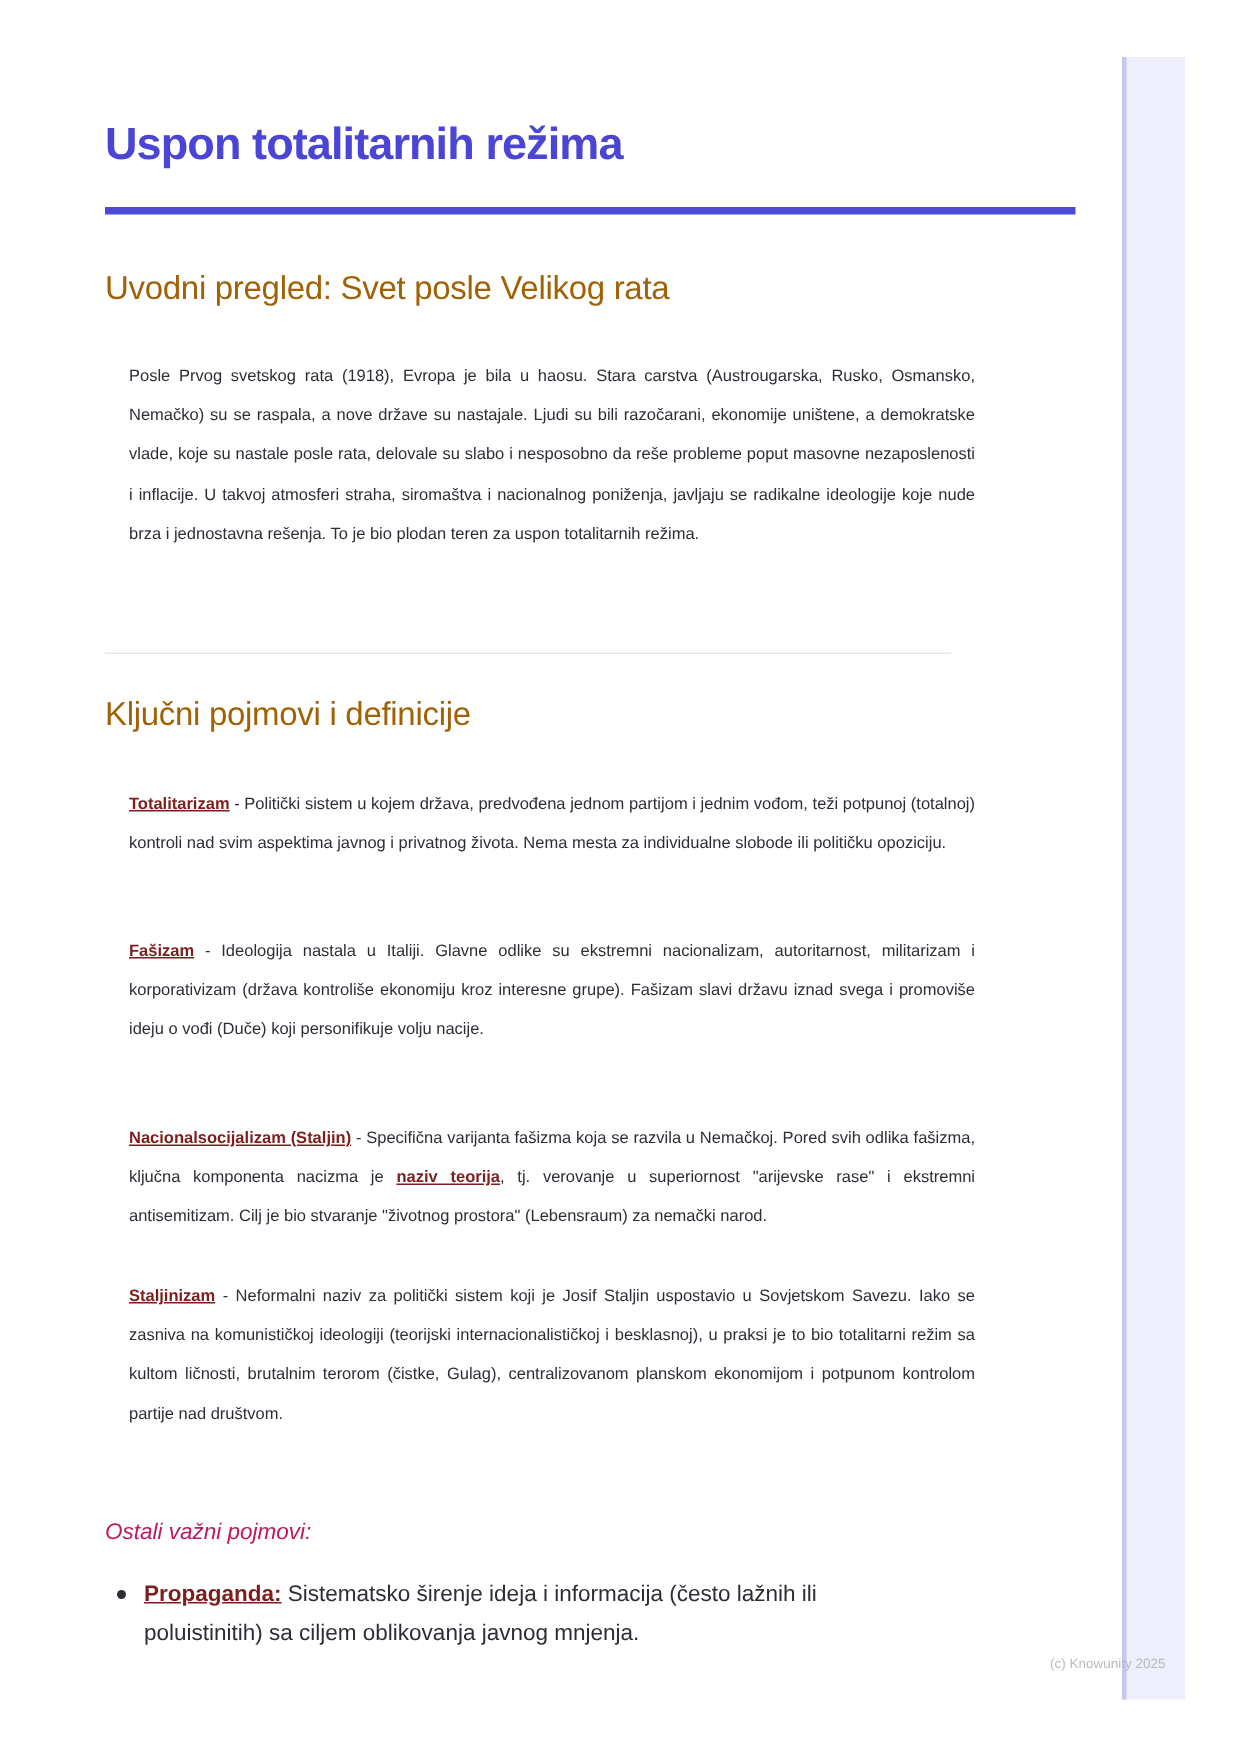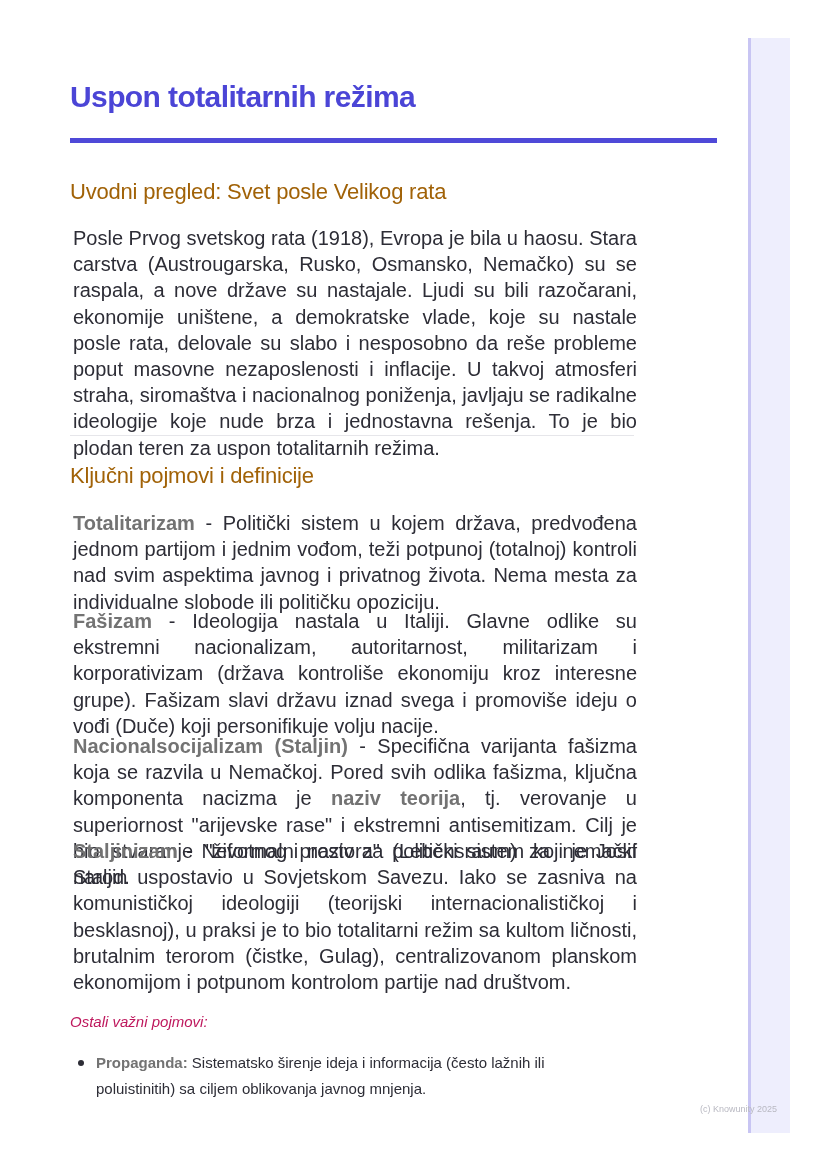--- a/index.html
+++ b/index.html
@@ -58,27 +58,27 @@
     }
     h2 {
       margin: 0;
       font-size: 22px;
       font-weight: 400;
       color: #a16207;
       line-height: 28px;
       letter-spacing: -0.2px;
     }
     p {
-      margin: 3px;
-      font-size: 20px;
+      margin: 16px;
+      font-size: 11px;
       line-height: 26.2px;
       text-align: justify;
       color: #2d2d36;
     }
-    b { font-weight: 700; color: #737373; }
+    b { font-weight: 700; color: #7f1d1d; text-decoration: underline; }
     .sec1-h { position: absolute; top: 178px; }
     .sec1-p { position: absolute; top: 222px; width: 564px; }
     .divider {
       position: absolute;
       top: 435px;
       left: 0;
       width: 564px;
       height: 1px;
       background: #e6e6ea;
     }

